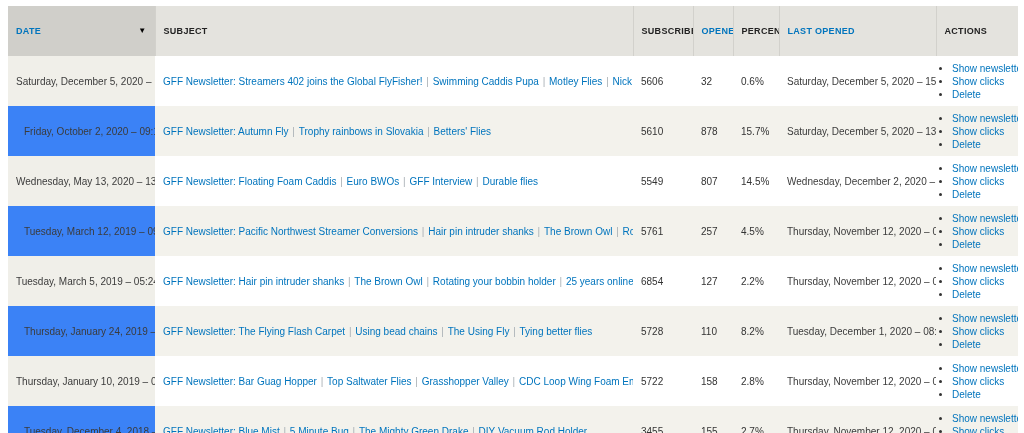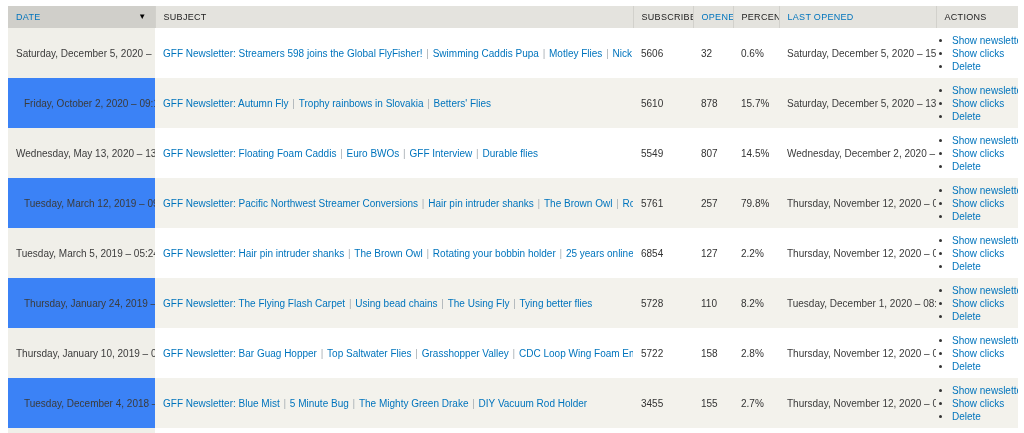--- a/index.html
+++ b/index.html
@@ -22,26 +22,26 @@
   col.c-subject { width: 478px; }
   col.c-subs { width: 60px; }
   col.c-opened { width: 40px; }
   col.c-percent { width: 46px; }
   col.c-lastopened { width: 157px; }
   col.c-actions { width: 82px; }
 
   thead th {
     background: #e4e3de;
     font-size: 9px;
-    font-weight: normal;
+    font-weight: bold;
     letter-spacing: 0.3px;
     text-transform: uppercase;
     text-align: left;
     color: #222;
-    padding: 6px 8px;
+    padding: 20px 8px;
     height: 10px;
     border-left: 1px solid #d2d1cc;
     white-space: nowrap;
     overflow: hidden;
   }
   thead th:first-child { border-left: none; }
   thead th.active {
     background: #d0cfca;
   }
   thead th a {
@@ -128,21 +128,21 @@
         <th>Percent</th>
         <th>
           <a>Last opened</a>
         </th>
         <th>Actions</th>
       </tr>
     </thead>
     <tbody>
         <tr class="newsletter-row odd">
     <td class="date-cell">Saturday, December 5, 2020 – 14:04</td>
-    <td class="subject-cell"><a>GFF Newsletter: Streamers 598 joins the Global FlyFisher!</a><span class="sep"> | </span><a>Swimming Caddis Pupa</a><span class="sep"> | </span><a>Motley Flies</a><span class="sep"> | </span><a>Nick Mayer</a></td>
+    <td class="subject-cell"><a>GFF Newsletter: Streamers 402 joins the Global FlyFisher!</a><span class="sep"> | </span><a>Swimming Caddis Pupa</a><span class="sep"> | </span><a>Motley Flies</a><span class="sep"> | </span><a>Nick Mayer</a></td>
     <td class="num-cell">5606</td>
     <td class="num-cell">32</td>
     <td class="num-cell">0.6%</td>
     <td class="date-text-cell">Saturday, December 5, 2020 – 15:35</td>
     <td class="actions-cell">
       <ul>
         <li><a>Show newsletter</a></li>
         <li><a>Show clicks</a></li>
         <li><a>Delete</a></li>
       </ul>
@@ -176,21 +176,21 @@
         <li><a>Show clicks</a></li>
         <li><a>Delete</a></li>
       </ul>
     </td>
   </tr>
         <tr class="newsletter-row even">
     <td class="date-cell">Tuesday, March 12, 2019 – 09:06</td>
     <td class="subject-cell"><a>GFF Newsletter: Pacific Northwest Streamer Conversions</a><span class="sep"> | </span><a>Hair pin intruder shanks</a><span class="sep"> | </span><a>The Brown Owl</a><span class="sep"> | </span><a>Rotating your bobbin holder</a></td>
     <td class="num-cell">5761</td>
     <td class="num-cell">257</td>
-    <td class="num-cell">79.8%</td>
+    <td class="num-cell">4.5%</td>
     <td class="date-text-cell">Thursday, November 12, 2020 – 00:43</td>
     <td class="actions-cell">
       <ul>
         <li><a>Show newsletter</a></li>
         <li><a>Show clicks</a></li>
         <li><a>Delete</a></li>
       </ul>
     </td>
   </tr>
         <tr class="newsletter-row odd">

